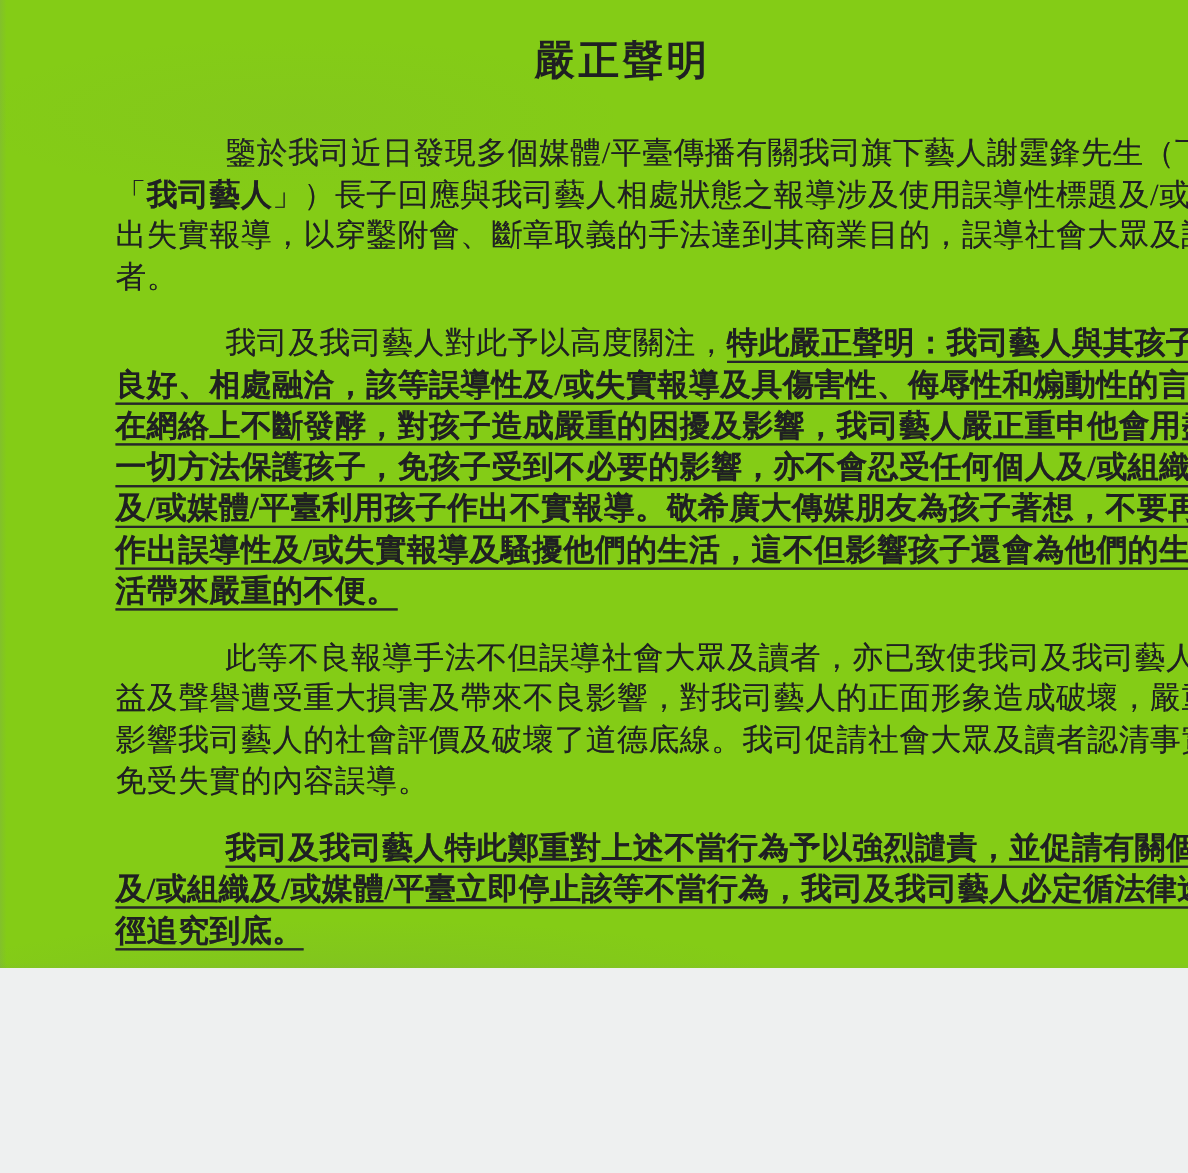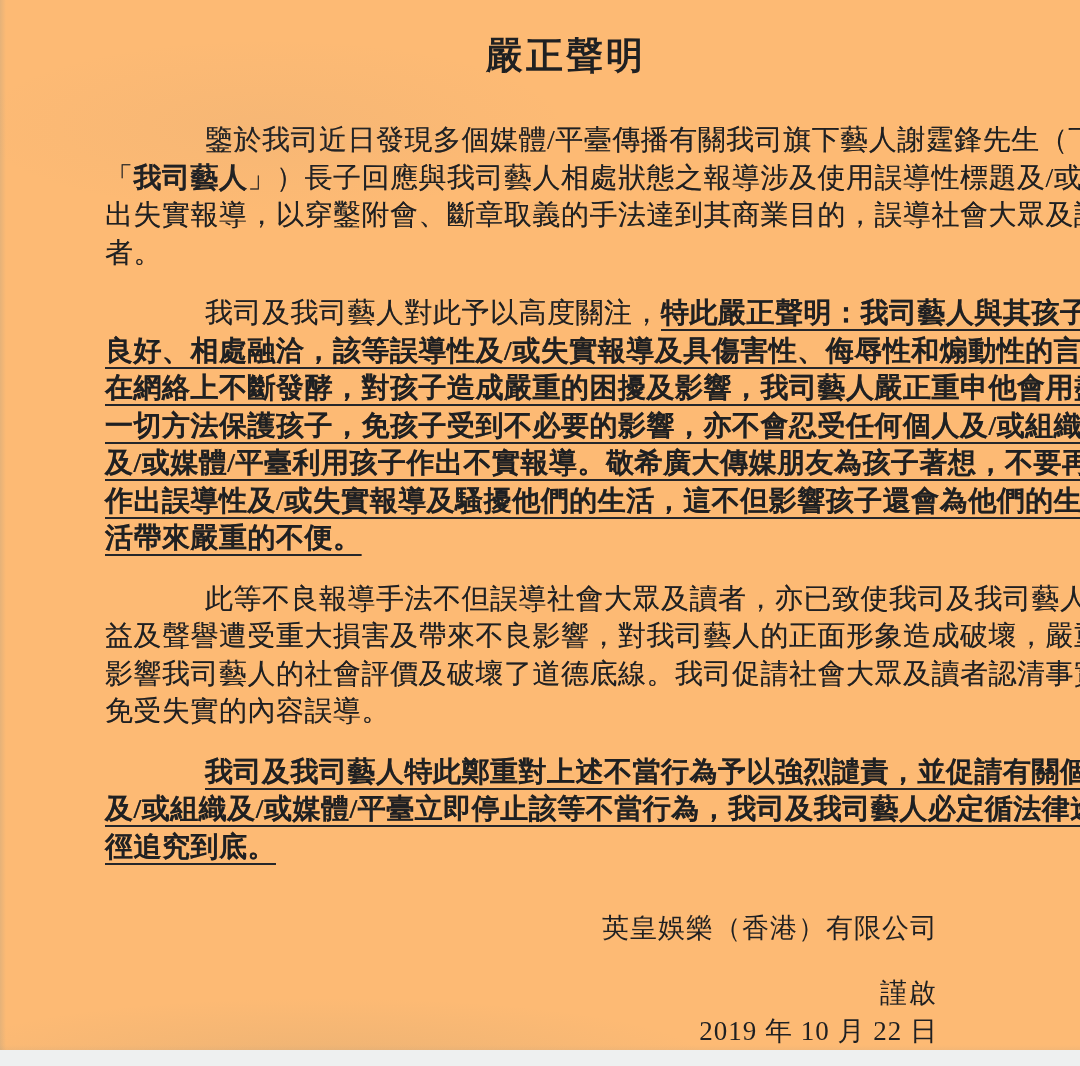--- a/index.html
+++ b/index.html
@@ -4,23 +4,23 @@
 <style>
   html, body {
     margin: 0;
     padding: 0;
     background: #eef0f0;
     font-family: "Liberation Serif", "DejaVu Serif", serif;
   }
   .page {
     position: relative;
     width: 1080px;
-    height: 1050px;
+    height: 880px;
     margin: 0 auto;
-    background: #fdba74;
+    background: #84cc16;
     color: #1f2022;
     overflow: hidden;
   }
   
   .page::before {
     content: "";
     position: absolute;
     inset: 0;
     pointer-events: none;
     background:

